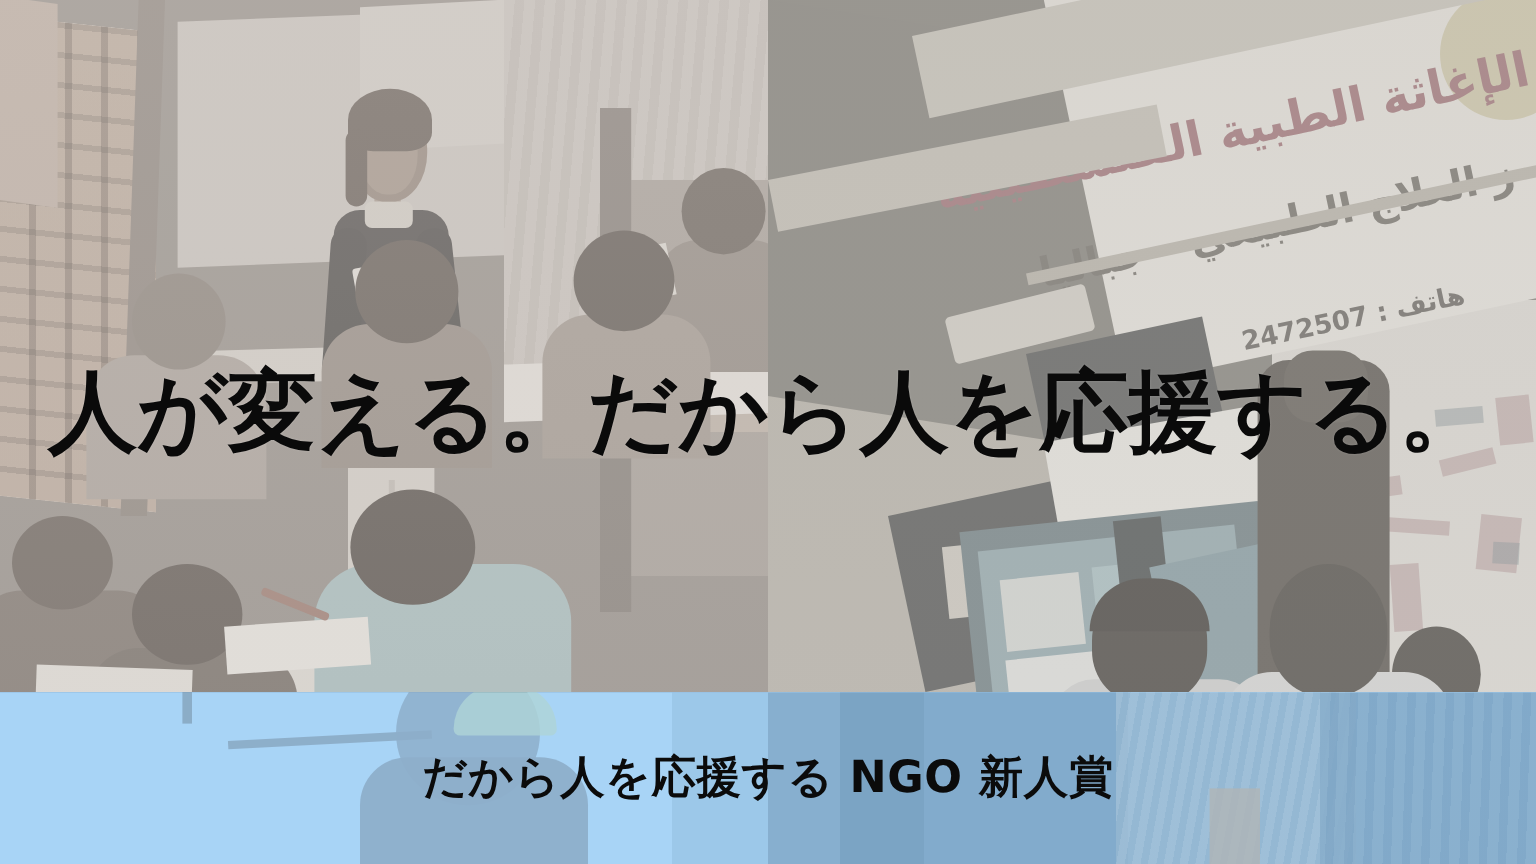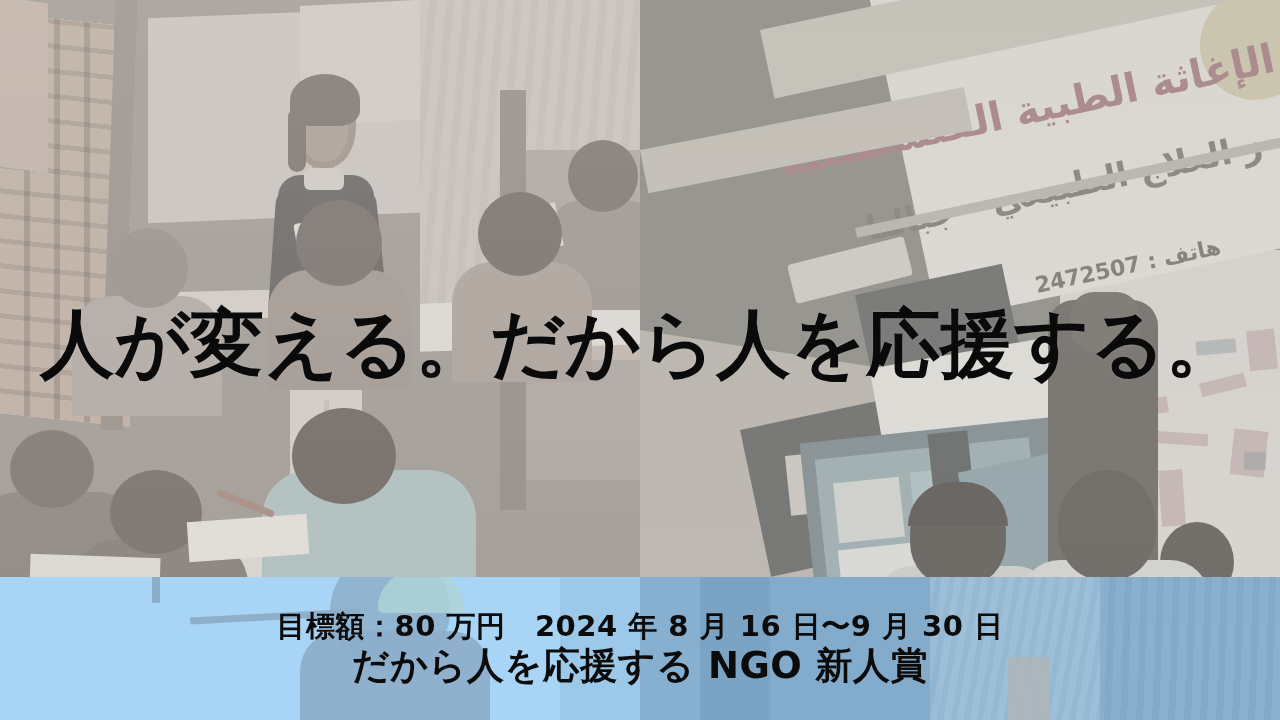--- a/index.html
+++ b/index.html
@@ -382,18 +382,17 @@
       <div class="bp bp-pole"></div>
       <div class="bp bp-rod"></div>
       <div class="bp bp-f1b"></div>
       <div class="bp bp-f1h"></div>
       <div class="bp bp-cap"></div>
       <div class="bp bp-tintL"></div>
       <div class="bp bp-tintR"></div>
     </div>
 
     <div class="banner-text">
-      <div class="banner-line1">目標額：80 万円　2024 年 8 月 16 日〜9 月 30 日</div>
       <div class="banner-line2">だから人を応援する NGO 新人賞</div>
     </div>
   </div>
 
 </div>
 
 </body></html>

